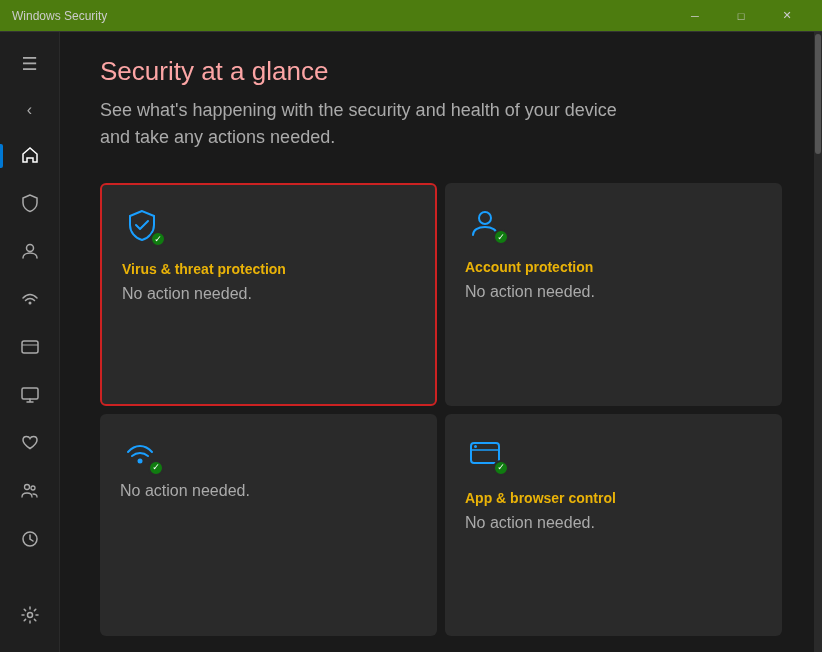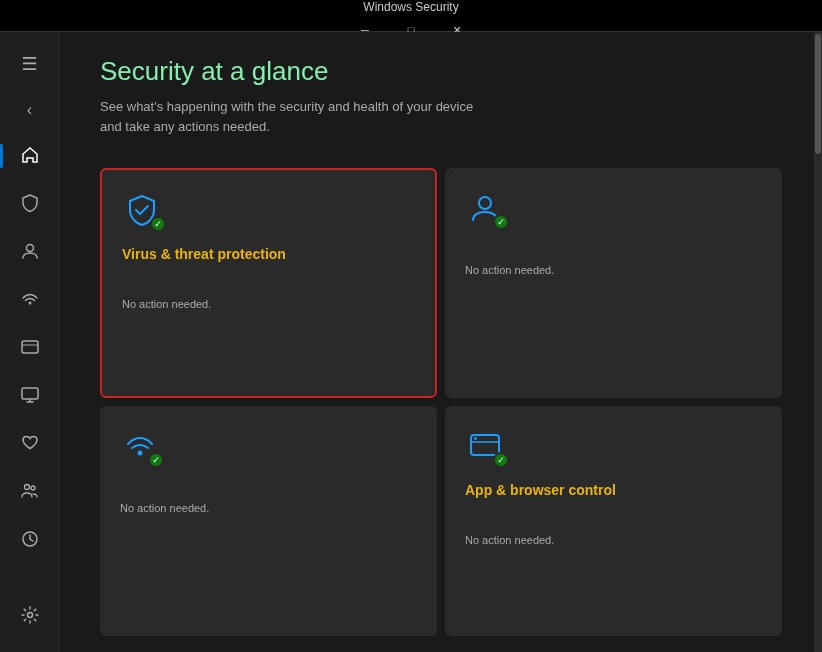--- a/index.html
+++ b/index.html
@@ -8,29 +8,28 @@
       height: 652px;
       background: #1a1a1a;
       font-family: 'Segoe UI', sans-serif;
       overflow: hidden;
       display: flex;
       flex-direction: column;
     }
 
     
     .title-bar {
-      background: #000000;
+      background: #4d7c0f;
       height: 32px;
       display: flex;
       align-items: center;
       justify-content: space-between;
       padding: 0 12px;
       flex-shrink: 0;
       border-bottom: 1px solid #333;
-      flex-direction: column;
     }
     .title-bar-title {
       font-size: 12px;
       color: #cccccc;
     }
     .title-bar-controls {
       display: flex;
       gap: 0;
     }
     .title-bar-btn {
@@ -133,26 +132,26 @@
     }
 
     .content-header {
       padding: 24px 40px 16px 40px;
       flex-shrink: 0;
     }
 
     .page-title {
       font-size: 26px;
       font-weight: 300;
-      color: #86efac;
+      color: #fca5a5;
       margin-bottom: 10px;
     }
 
     .page-subtitle {
-      font-size: 13px;
+      font-size: 18px;
       color: #aaaaaa;
       line-height: 1.5;
     }
 
     
     .cards-container {
       flex: 1;
       padding: 16px 40px 16px 40px;
       display: grid;
       grid-template-columns: 1fr 1fr;
@@ -205,23 +204,22 @@
     }
 
     .card-title {
       font-size: 14px;
       font-weight: 600;
       color: #eab308;
       margin-top: 8px;
     }
 
     .card-status {
-      font-size: 11px;
+      font-size: 16px;
       color: #aaaaaa;
-      margin-top: 28px;
     }
 
     
     .scrollbar {
       width: 8px;
       background: #2a2a2a;
       position: absolute;
       right: 0;
       top: 32px;
       bottom: 0;
@@ -377,20 +375,21 @@
       </div>
 
       <div class="card">
         <div class="card-icon">
           <svg width="36" height="36" viewBox="0 0 36 36" fill="none">
             <circle cx="18" cy="13" r="6" stroke="#1a9fff" stroke-width="2"></circle>
             <path d="M6 30C6 25 11 22 18 22C25 22 30 25 30 30" stroke="#1a9fff" stroke-width="2" stroke-linecap="round"></path>
           </svg>
           <div class="card-check">✓</div>
         </div>
+        <div class="card-title">Account protection</div>
         <div class="card-status">No action needed.</div>
       </div>
 
       <div class="card">
         <div class="card-icon">
           <svg width="36" height="36" viewBox="0 0 36 36" fill="none">
             <path d="M6 16C10 11.5 14 10 18 10C22 10 26 11.5 30 16" stroke="#1a9fff" stroke-width="2" stroke-linecap="round" fill="none"></path>
             <path d="M10 20C13 17.5 15.5 17 18 17C20.5 17 23 17.5 26 20" stroke="#1a9fff" stroke-width="2" stroke-linecap="round" fill="none"></path>
             <circle cx="18" cy="25" r="2.5" fill="#1a9fff"></circle>
           </svg>

